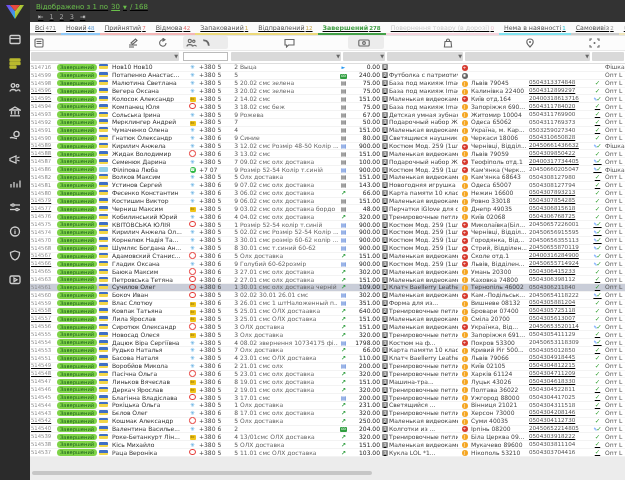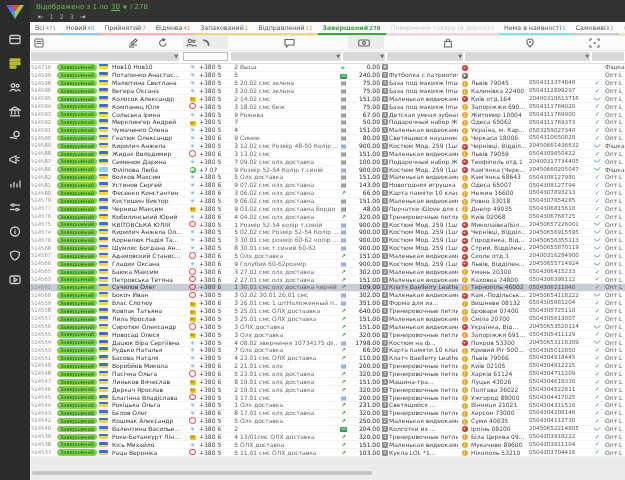--- a/index.html
+++ b/index.html
@@ -6,21 +6,21 @@
   body{width:625px;height:480px;overflow:hidden;background:#ececec;
        font-family:"DejaVu Sans",sans-serif;-webkit-font-smoothing:antialiased;}
   .app{display:flex;width:625px;height:480px;}
   
   .sidebar{width:30px;background:#2b2b2b;flex:none;display:flex;flex-direction:column;align-items:center;}
   .logo{width:20px;height:18px;margin:3px 0 6px 0;}
   .sb-ic{width:22px;height:20px;margin:2px 0;display:flex;align-items:center;justify-content:center;border-radius:3px;cursor:pointer;}
   .sb-ic svg{stroke:#cfcfcf;fill:none;stroke-width:1.3;}
   .sb-ic.active svg{stroke:#b9b92e;fill:#b9b92e;}
   
-  .main{width:595px;flex:none;display:flex;flex-direction:column;background:#fff;}
+  .main{width:595px;flex:none;display:flex;flex-direction:column;background:#fff;text-decoration:underline;}
   .topbar{height:22px;background:#333;flex:none;color:#6abf4b;font-size:7px;padding:2px 0 0 6px;box-sizing:border-box;}
   .tb-line1{height:10px;display:flex;align-items:center;gap:3px;}
   .tb-pp{text-decoration:underline;cursor:pointer;}
   .tb-car{font-size:5px;color:#6abf4b;}
   .tb-line2{height:10px;display:flex;align-items:center;gap:6px;color:#bbb;font-size:6.5px;padding-left:2px;}
   .pg-btn{cursor:pointer;color:#ddd;}
   .pg-num{cursor:pointer;color:#aaa;}
   
   .tabs{height:13px;background:#fbfbfb;border-bottom:1px solid #e5e5e5;display:flex;align-items:stretch;overflow:hidden;flex:none;}
   .tab{font-size:6.3px;color:#555;padding:2px 5px 0 5px;white-space:nowrap;border-bottom:2px solid transparent;cursor:pointer;}
@@ -181,21 +181,21 @@
       </div>
   </div>
 
   <div class="main">
 
     <div class="topbar">
       <div class="tb-line1">
         <span>Відображено з 1 по</span>
         <span class="tb-pp">30</span>
         <span class="tb-car">▼</span>
-        <span>/ 278</span>
+        <span>/ 168</span>
       </div>
       <div class="tb-line2">
         <span class="pg-btn">⇤</span>
         <span class="pg-num">1</span>
         <span class="pg-num">2</span>
         <span class="pg-num">3</span>
         <span class="pg-btn">⇥</span>
       </div>
     </div>
 

